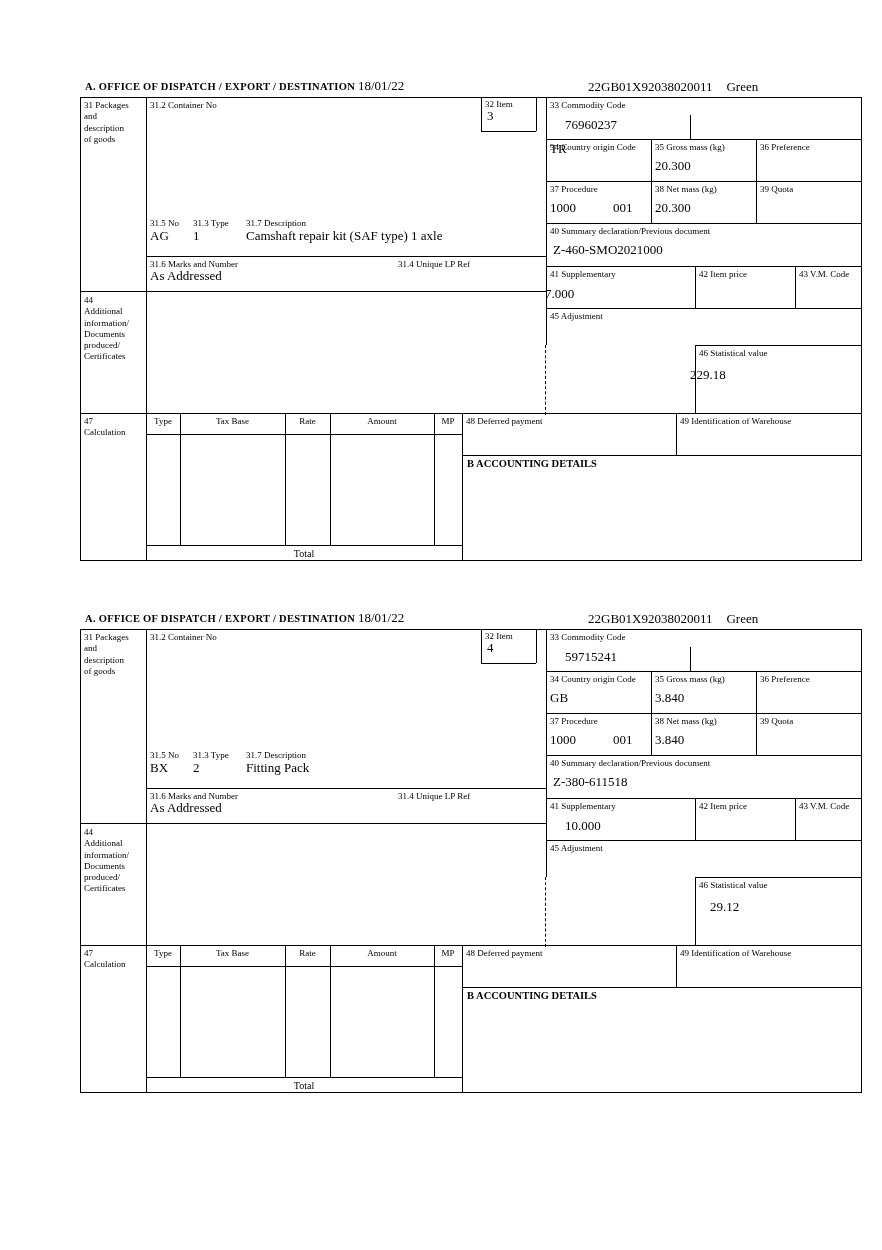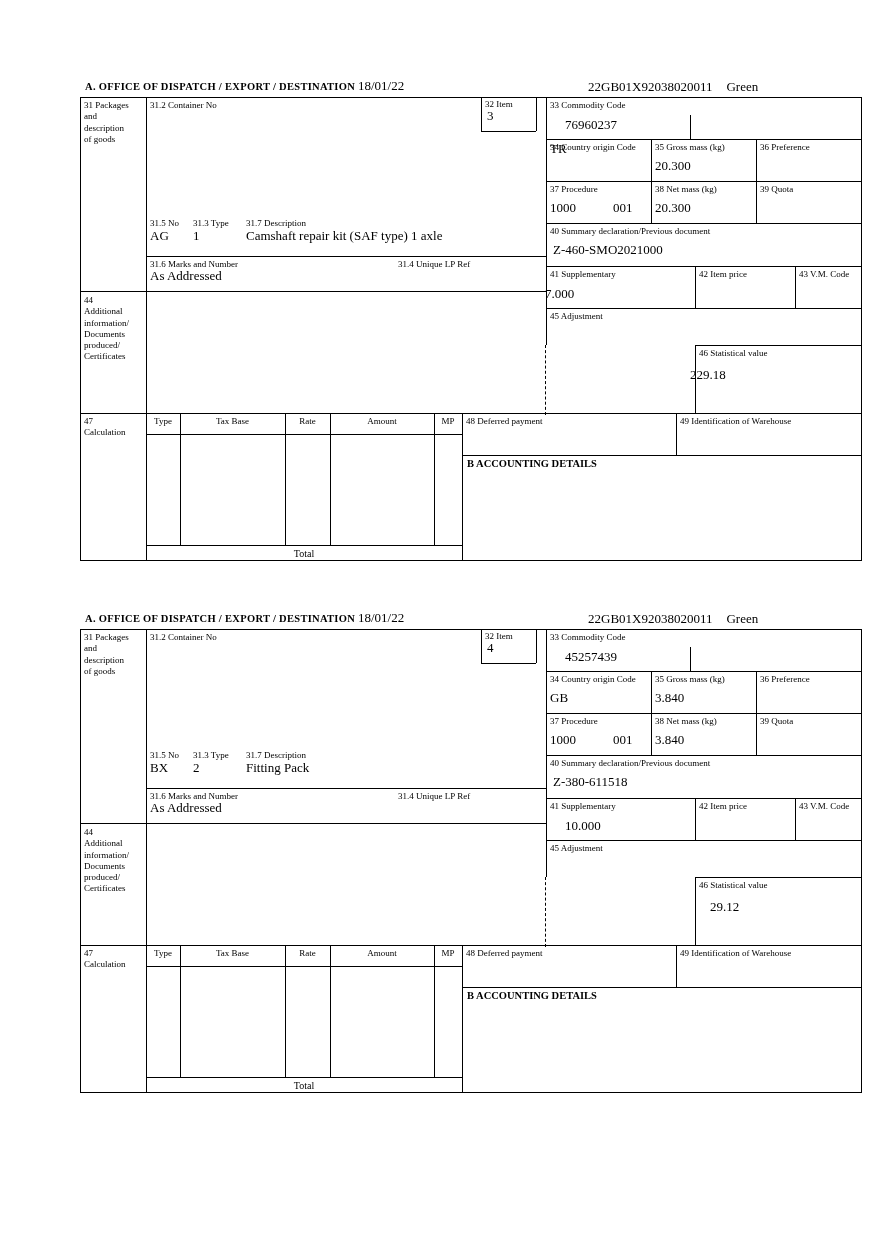--- a/index.html
+++ b/index.html
@@ -187,21 +187,21 @@
     <div class="lbl" style="left:193px;top:140px">31.3 Type</div>
     <div class="lbl" style="left:246px;top:140px">31.7 Description</div>
     <div class="val" style="left:150px;top:151px">BX</div>
     <div class="val" style="left:193px;top:151px">2</div>
     <div class="val" style="left:246px;top:151px">Fitting Pack</div>
     <div class="lbl" style="left:150px;top:181px">31.6 Marks and Number</div>
     <div class="lbl" style="left:398px;top:181px">31.4 Unique LP Ref</div>
     <div class="val" style="left:150px;top:191px">As Addressed</div>
 
     <div class="lbl" style="left:550px;top:22px">33 Commodity Code</div>
-    <div class="val" style="left:565px;top:40px">45257439</div>
+    <div class="val" style="left:565px;top:40px">59715241</div>
     <div class="lbl" style="left:550px;top:64px">34 Country origin Code</div>
     <div class="val" style="left:550px;top:81px">GB</div>
     <div class="lbl" style="left:655px;top:64px">35 Gross mass (kg)</div>
     <div class="val" style="left:655px;top:81px">3.840</div>
     <div class="lbl" style="left:760px;top:64px">36 Preference</div>
     <div class="lbl" style="left:550px;top:106px">37 Procedure</div>
     <div class="val" style="left:550px;top:123px">1000</div>
     <div class="val" style="left:613px;top:123px">001</div>
     <div class="lbl" style="left:655px;top:106px">38 Net mass (kg)</div>
     <div class="val" style="left:655px;top:123px">3.840</div>

